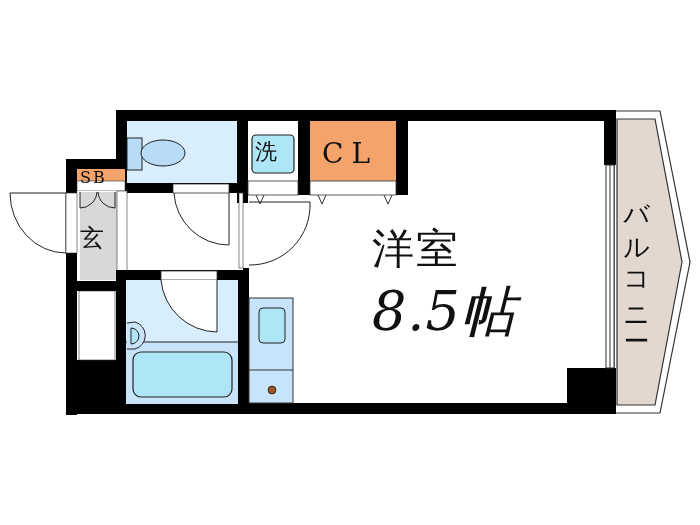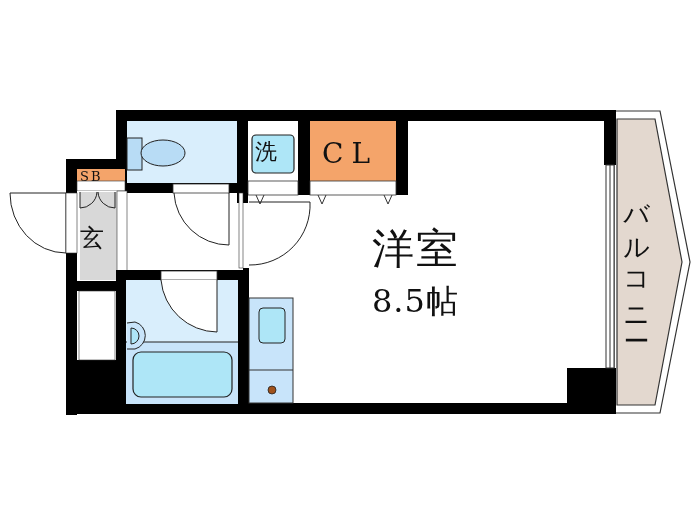--- a/index.html
+++ b/index.html
@@ -1,23 +1,23 @@
 <!DOCTYPE html>
 <html><head>
 <meta charset="utf-8">
 <style>
   html, body { margin:0; padding:0; background:#ffffff; }
   body { width:700px; height:525px; position:relative; overflow:hidden; font-family:"DejaVu Serif","Liberation Serif",serif; }
   svg { position:absolute; left:0; top:0; }
   .lbl { position:absolute; color:#111; white-space:nowrap; line-height:1; }
   .room-main { left:372px; top:228px; font-size:42px; letter-spacing:2px;font-family:Liberation Serif, serif; }
-  .room-size { left:372px; top:285px; font-size:32px; letter-spacing:1px; }
+  .room-size { left:372px; top:285px; font-size:54px; letter-spacing:1px;font-style:italic; }
   .cl { left:322px; top:140px; font-size:28px; letter-spacing:8px; }
   .wash { left:255px; top:141px; font-size:22px; }
-  .sb { left:80px; top:170px; font-size:13px; letter-spacing:2px; }
+  .sb { left:80px; top:170px; font-size:16px; letter-spacing:2px; }
   .genkan { left:80px; top:226px; font-size:24px; }
   .balcony { left:624px; top:185px; font-size:26px; writing-mode:vertical-rl; letter-spacing:6px; }
 </style>
 </head>
 <body>
 
 <svg width="700" height="525" viewBox="0 0 700 525">
 
   <polygon points="614,111 660,111 690,262 660,413 614,413" fill="#fff" stroke="#333" stroke-width="1.2"></polygon>
   <polygon points="617,119 655,119 682,262 655,405 617,405" fill="#e3d8cf" stroke="#333" stroke-width="1.2"></polygon>

